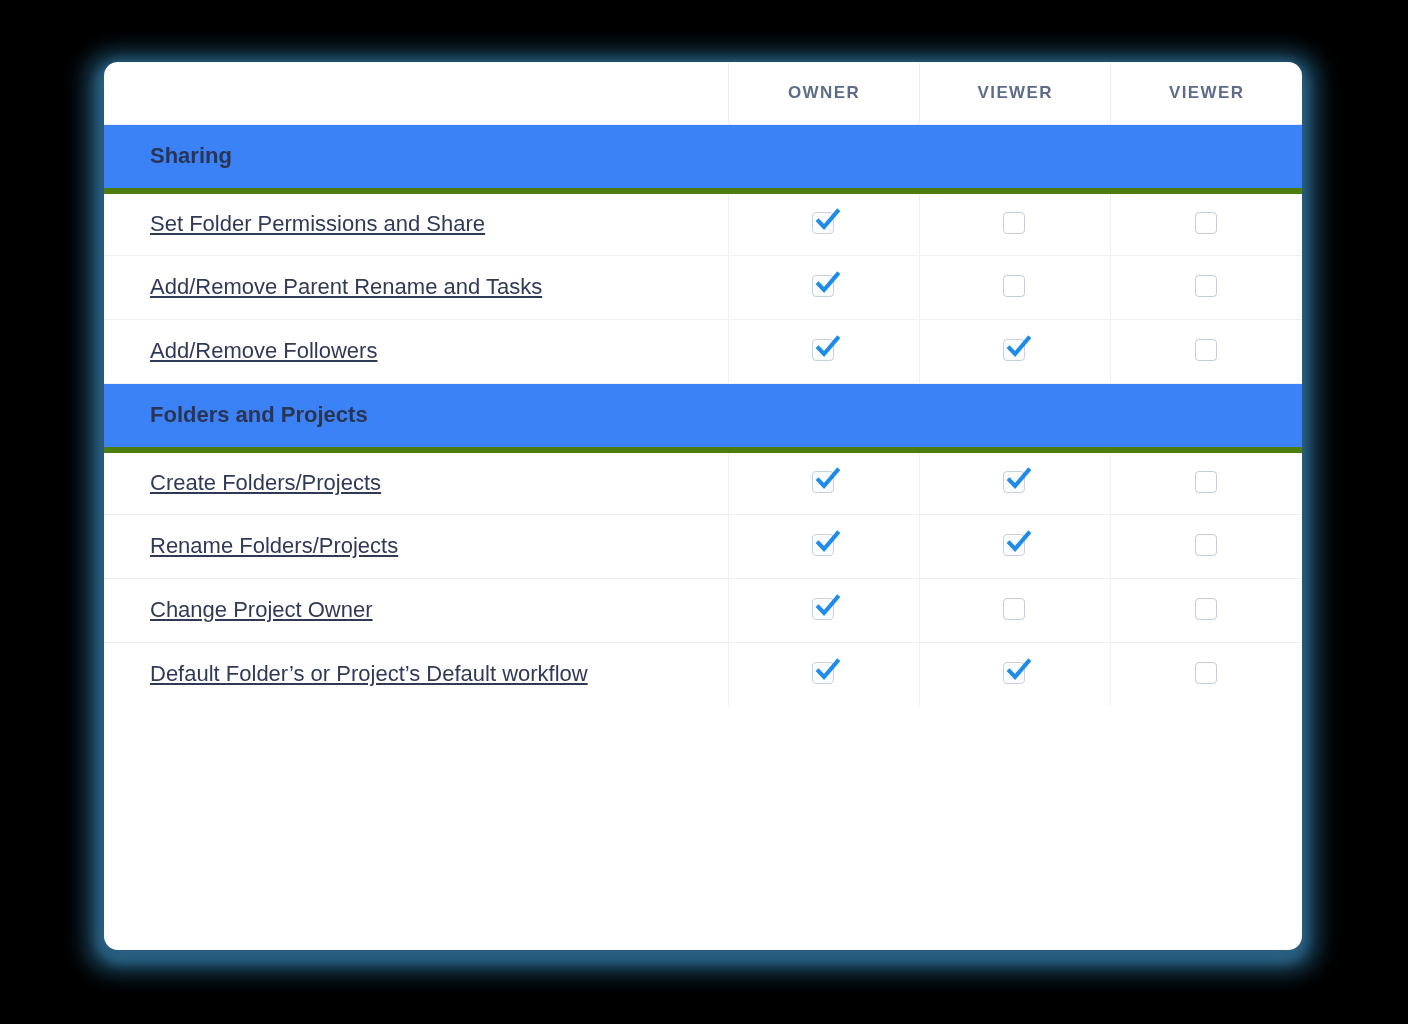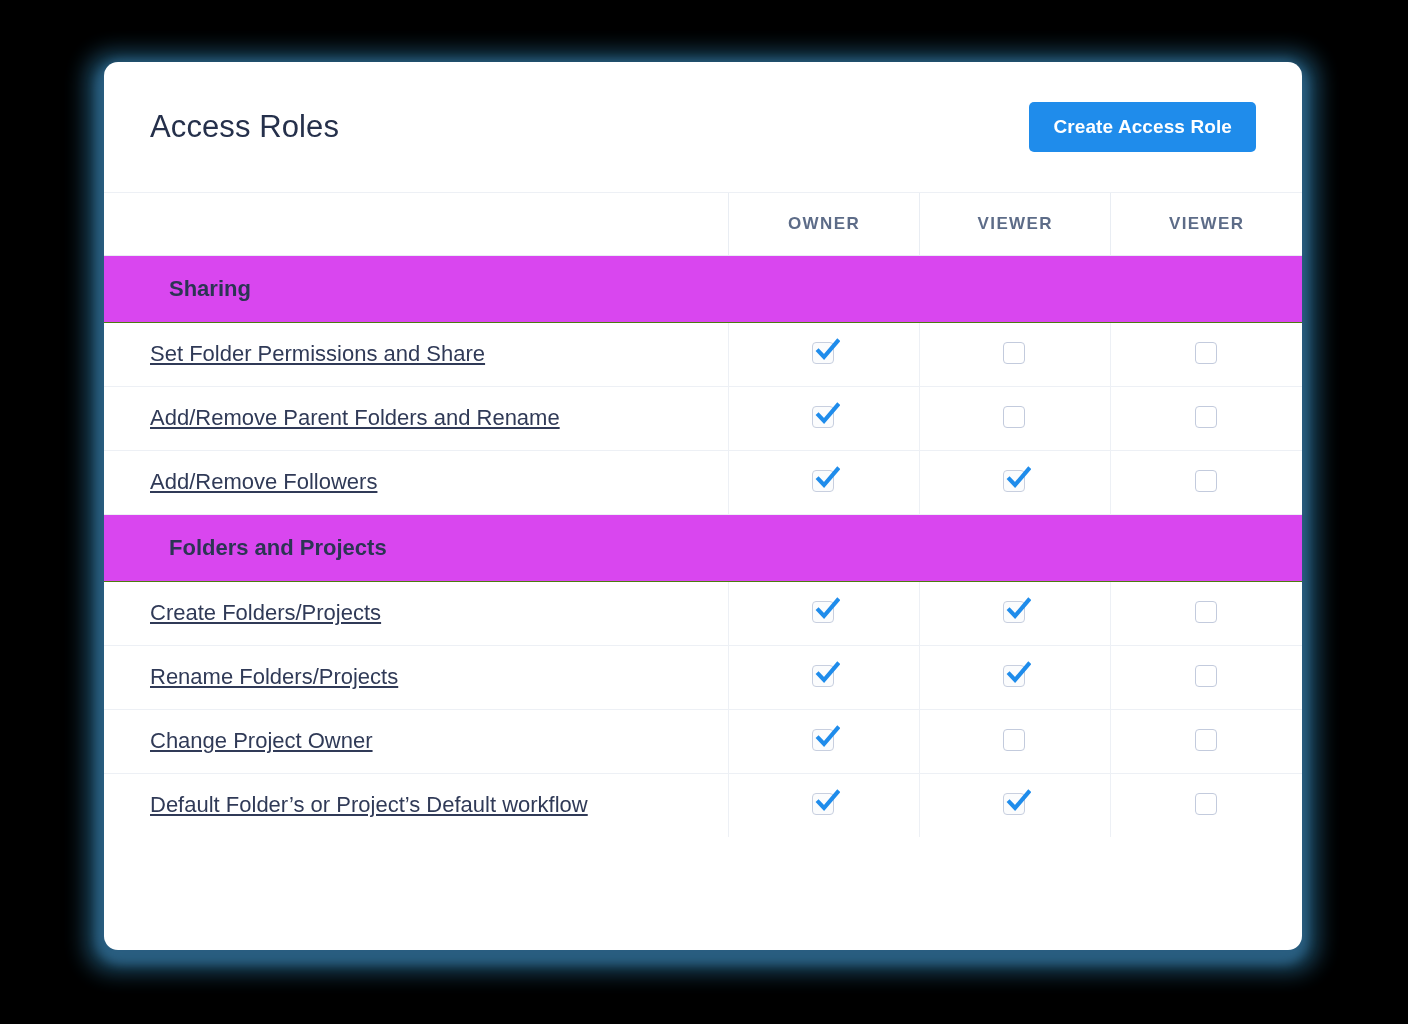--- a/index.html
+++ b/index.html
@@ -106,27 +106,27 @@
     border-left: 1px solid #e9edf3;
     border-bottom: 1px solid #e9edf3;
     vertical-align: middle;
   }
   .perm-table th.blank-head {
     border-bottom: 1px solid #e9edf3;
     height: 62px;
   }
 
   tr.section-row td {
-    background: #d946ef;
+    background: #3b82f6;
     height: 67px;
-    padding: 0 0 0 65px;
+    padding: 0 0 0 46px;
     font-size: 22px;
     font-weight: 700;
     color: #2b3553;
-    border-bottom: 1px solid #4d7c0f;
+    border-bottom: 6px solid #4d7c0f;
     border-top: 1px solid #e9edf3;
   }
 
   tr.perm-row td.label-cell {
     height: 64px;
     padding: 0 0 0 46px;
     font-size: 22px;
     font-weight: 400;
     color: #303a57;
     border-bottom: 1px solid #edf0f5;
@@ -180,24 +180,20 @@
 </head>
 <body>
 
 <div id="stage">
 
   <div class="card-glow"></div>
   <div class="card-glow inner"></div>
 
   <div class="card">
 
-    <div class="card-header">
-      <h1 class="page-title">Access Roles</h1>
-      <button class="create-btn">Create Access Role</button>
-    </div>
 
     <table class="perm-table">
       <colgroup>
         <col class="c-label">
           <col class="c-role">
           <col class="c-role">
           <col class="c-role">
       </colgroup>
       <thead>
         <tr>
@@ -213,21 +209,21 @@
           </tr>
           <tr class="perm-row">
             <td class="label-cell">Set Folder Permissions and Share</td>
             <td class="check-cell"><span class="cbox on"><span class="box"></span><svg class="tick" viewBox="0 0 26 26" xmlns="http://www.w3.org/2000/svg">
                   <path d="M4.5 13.2 L10 19 L23.5 3.2" fill="none" stroke="#1f8ceb" stroke-width="4.1" stroke-linecap="square" stroke-linejoin="miter"></path>
                 </svg></span></td>
             <td class="check-cell"><span class="cbox "><span class="box"></span></span></td>
             <td class="check-cell"><span class="cbox "><span class="box"></span></span></td>
           </tr>
           <tr class="perm-row">
-            <td class="label-cell">Add/Remove Parent Folders and Rename</td>
+            <td class="label-cell">Add/Remove Parent Rename and Tasks</td>
             <td class="check-cell"><span class="cbox on"><span class="box"></span><svg class="tick" viewBox="0 0 26 26" xmlns="http://www.w3.org/2000/svg">
                   <path d="M4.5 13.2 L10 19 L23.5 3.2" fill="none" stroke="#1f8ceb" stroke-width="4.1" stroke-linecap="square" stroke-linejoin="miter"></path>
                 </svg></span></td>
             <td class="check-cell"><span class="cbox "><span class="box"></span></span></td>
             <td class="check-cell"><span class="cbox "><span class="box"></span></span></td>
           </tr>
           <tr class="perm-row">
             <td class="label-cell">Add/Remove Followers</td>
             <td class="check-cell"><span class="cbox on"><span class="box"></span><svg class="tick" viewBox="0 0 26 26" xmlns="http://www.w3.org/2000/svg">
                   <path d="M4.5 13.2 L10 19 L23.5 3.2" fill="none" stroke="#1f8ceb" stroke-width="4.1" stroke-linecap="square" stroke-linejoin="miter"></path>

